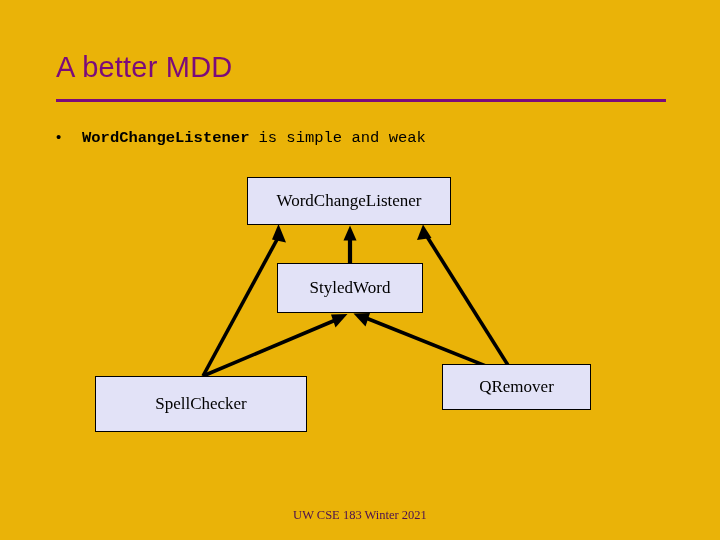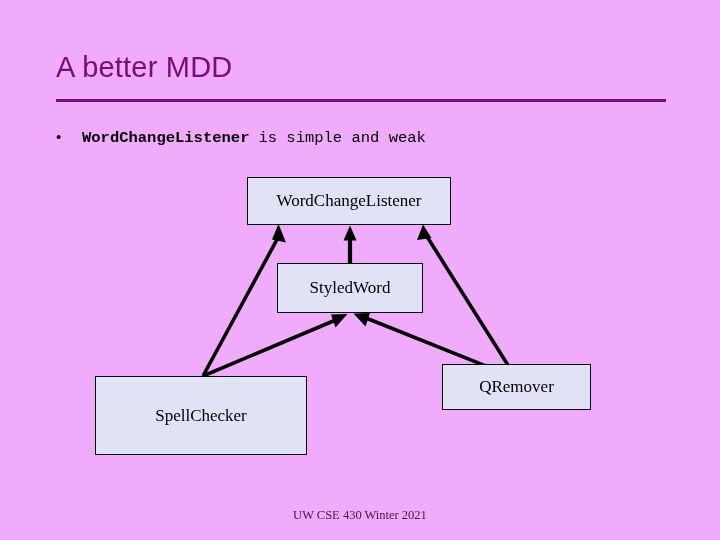--- a/index.html
+++ b/index.html
@@ -8,21 +8,21 @@
     padding: 0;
     background: #ffffff;
   }
   body {
     font-family: "Liberation Sans", sans-serif;
   }
   #slide {
     position: relative;
     width: 720px;
     height: 540px;
-    background: #f0abfc;
+    background: #eab308;
     overflow: hidden;
   }
 
   
   #slide-title {
     position: absolute;
     left: 56px;
     top: 51px;
     width: 610px;
     font-family: "Liberation Sans", sans-serif;
@@ -104,21 +104,21 @@
   }
   #box-wordchangelistener {
     left: 247px;  top: 177px;  width: 204px; height: 48px;
     font-size: 17px;
   }
   #box-styledword {
     left: 277px;  top: 263px;  width: 146px; height: 50px;
     font-size: 17px;
   }
   #box-spellchecker {
-    left: 95px;   top: 376px;  width: 212px; height: 79px;
+    left: 95px;   top: 376px;  width: 212px; height: 56px;
     font-size: 17px;
   }
   #box-qremover {
     left: 442px;  top: 364px;  width: 149px; height: 46px;
     font-size: 17px;
   }
 
   
   #footer-center {
     position: absolute;
@@ -196,16 +196,16 @@
 
     <div class="uml-box" id="box-spellchecker">
       <span>SpellChecker</span>
     </div>
 
     <div class="uml-box" id="box-qremover">
       <span>QRemover</span>
     </div>
   </div>
 
-  <div id="footer-center">UW CSE 430 Winter 2021</div>
+  <div id="footer-center">UW CSE 183 Winter 2021</div>
   <div id="footer-pagenum">19</div>
 
 </div>
 
 </body></html>

